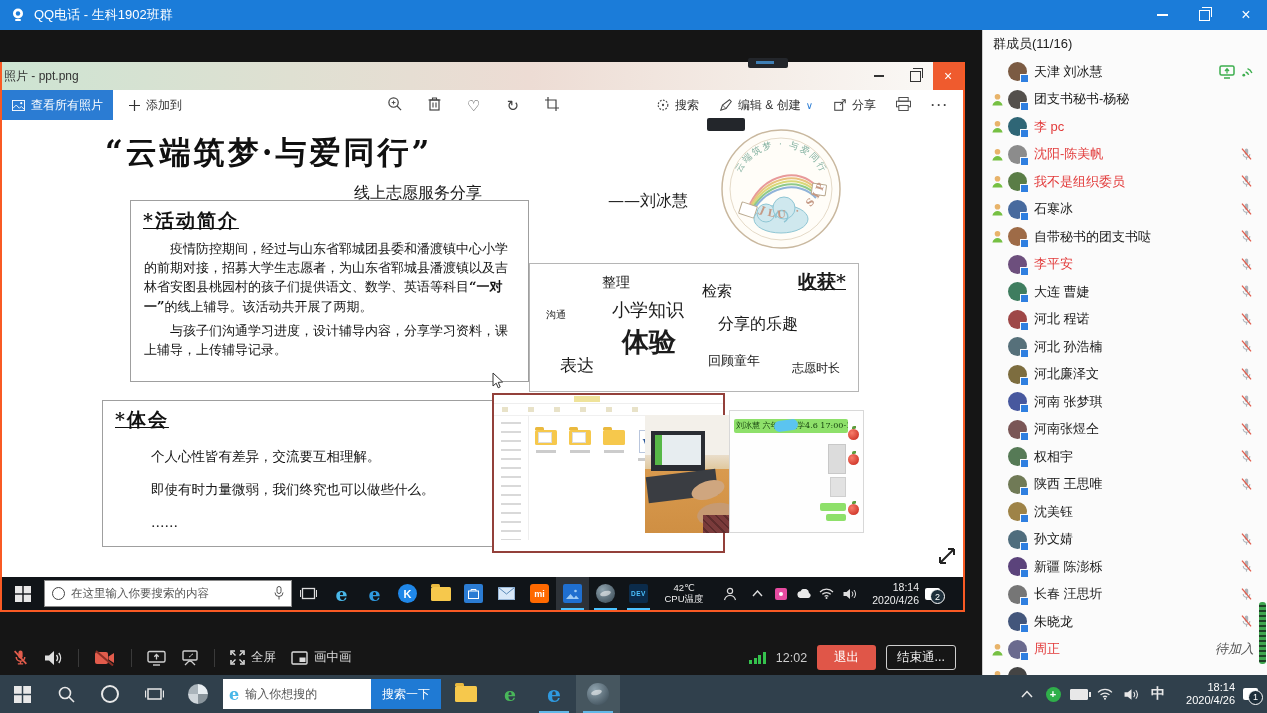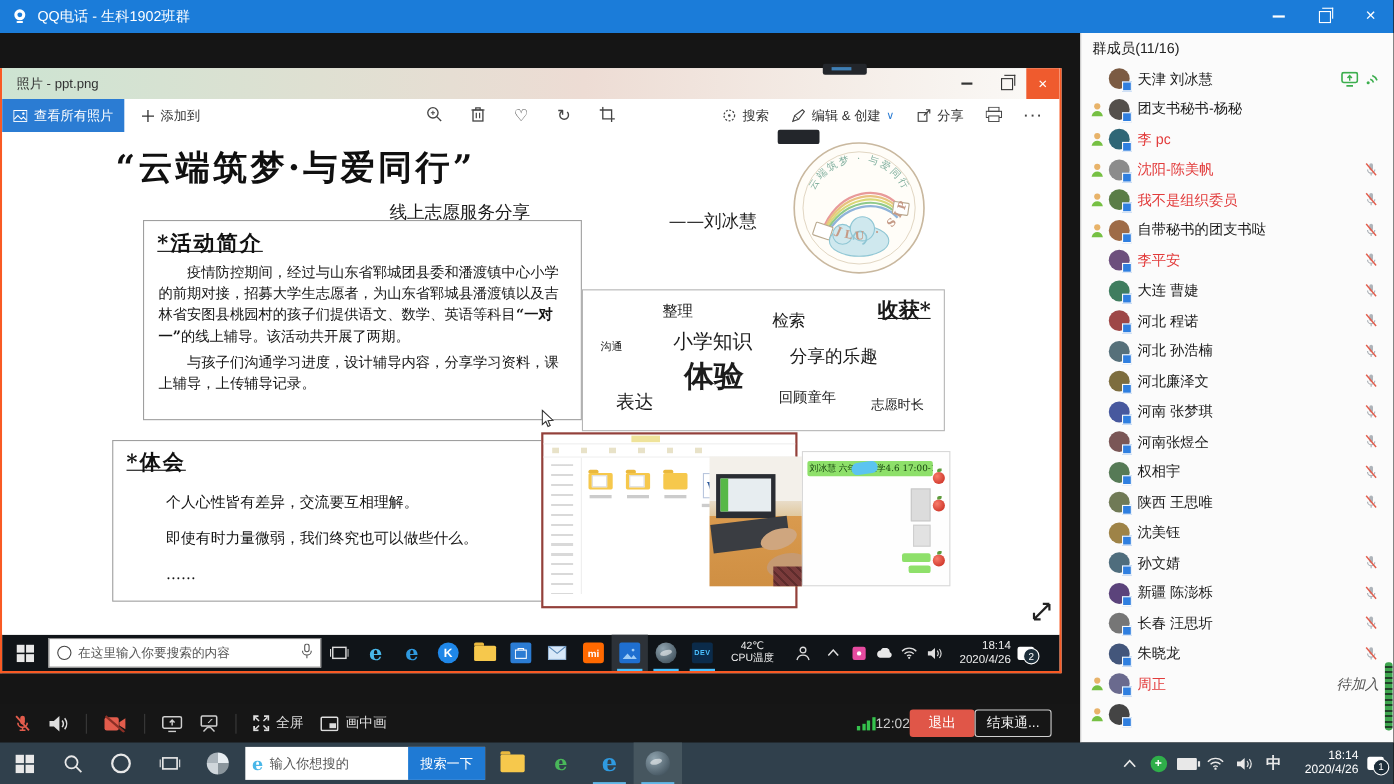--- a/index.html
+++ b/index.html
@@ -16,21 +16,21 @@
   .wctl.close{font-size:16px;}
   .titlebar .spacer{flex:1;}
   
   .stage{position:absolute;top:30px;left:0;width:982px;height:645px;background:#151515;}
   .shared{position:absolute;top:32px;left:0;width:965px;height:550px;box-sizing:border-box;
           border-left:2px solid #f95a24;border-right:2px solid #f95a24;border-bottom:2px solid #f95a24;
           display:flex;flex-direction:column;background:#fff;}
   
   .pv-titlebar{height:28px;flex:0 0 28px;position:relative;display:flex;align-items:center;font-size:12px;color:#333;
      background:linear-gradient(90deg,#cde4d2 0%,#dfe0d2 30%,#eddcd4 55%,#f4ece6 78%,#fbfaf8 100%);}
-  .pv-title{padding-left:13px;}
+  .pv-title{padding-left:2px;}
   .pv-titlebar .spacer{flex:1;}
   .pvctl{width:36px;height:28px;display:flex;align-items:center;justify-content:center;color:#333;}
   .pvctl.min i{display:block;width:10px;height:1.5px;background:#333;}
   .pvctl.rest i{display:block;width:9px;height:9px;border:1.3px solid #333;position:relative;}
   .pvctl.rest i:before{content:"";position:absolute;left:2px;top:-4px;width:9px;height:9px;border:1.3px solid #333;border-bottom:none;border-left:none;}
   .pvctl.close{background:#ef5b2e;color:#fff;font-size:14px;width:30px;}
   
   .handle-top{position:absolute;left:748px;top:28px;width:40px;height:10px;background:#23262b;border-radius:2px;z-index:9;}
   .handle-top:after{content:"";position:absolute;left:8px;top:3px;width:18px;height:3px;background:#3f7fb5;}
   .handle-mid{position:absolute;left:707px;top:88px;width:38px;height:13px;background:#23262b;border-radius:2px;z-index:9;}
@@ -139,21 +139,21 @@
   .msgbadge{position:relative;width:26px;height:33px;display:flex;align-items:center;justify-content:center;flex:0 0 auto;}
   .msgicon{width:15px;height:12px;background:#fff;border-radius:2px;position:relative;}
   .msgicon:before{content:"";position:absolute;left:2px;bottom:-3px;border:3px solid transparent;border-top-color:#fff;}
   .nbadge{position:absolute;right:0px;bottom:6px;width:13px;height:13px;border-radius:50%;background:#1d2e3a;
      border:1.5px solid #fff;color:#fff;font-size:9px;display:flex;align-items:center;justify-content:center;}
   
   .callbar{position:absolute;left:0;bottom:0;width:982px;height:35px;box-sizing:border-box;background:#161616;
      display:flex;align-items:center;gap:15px;padding:0 10px 0 12px;color:#ddd;font-size:12.5px;}
   .cb-div{width:1px;height:18px;background:#3a3a3a;}
   .cb-item{display:flex;align-items:center;gap:6px;}
-  .cb-right{margin-left:auto;display:flex;align-items:center;padding-right:16px;}
+  .cb-right{margin-left:auto;display:flex;align-items:center;gap:10px;padding-right:16px;}
   .sig{display:flex;align-items:flex-end;gap:1.5px;}
   .sig i{display:block;width:3px;background:#35c24d;}
   .s1{height:4px;} .s2{height:6px;} .s3{height:9px;} .s4{height:12px;}
   .duration{color:#ccc;}
   .exit-btn{background:#e05648;color:#fff;padding:4px 17px;border-radius:3px;}
   .end-btn{border:1px solid #cfcfcf;color:#eee;padding:3px 10px;border-radius:3px;}
   
   .sidebar{position:absolute;top:30px;left:982px;width:285px;height:645px;background:#fbfbfb;
      border-left:1px solid #cfcfcf;overflow:hidden;}
   .sb-header{height:26px;line-height:28px;padding-left:10px;font-size:13px;color:#222;}
@@ -672,20 +672,38 @@
             </svg>
           </span>
         </div>
         <div class="member-row">
           <span class="m-person">
             <svg width="15" height="15" viewBox="0 0 16 16">
               <circle cx="8" cy="5" r="3" fill="#e8b36a"></circle>
               <path d="M2.5 14.5c.8-3.4 3-5 5.5-5s4.7 1.6 5.5 5z" fill="#76c043"></path>
             </svg>
           </span>
+          <span class="m-avatar" style="background:#476a9e"></span>
+          <span class="m-name">石寒冰</span>
+          <span class="m-right">
+            <svg width="15" height="15" viewBox="0 0 16 16">
+              <rect x="6.2" y="1.5" width="3.6" height="7" rx="1.8" fill="#aeb4ba"></rect>
+              <path d="M4.5 7.5a3.5 3.5 0 0 0 7 0" fill="none" stroke="#aeb4ba" stroke-width="1.2"></path>
+              <line x1="8" y1="11" x2="8" y2="13.5" stroke="#aeb4ba" stroke-width="1.2"></line>
+              <line x1="3.2" y1="1.8" x2="12.8" y2="13.2" stroke="#e25c4c" stroke-width="1.4"></line>
+            </svg>
+          </span>
+        </div>
+        <div class="member-row">
+          <span class="m-person">
+            <svg width="15" height="15" viewBox="0 0 16 16">
+              <circle cx="8" cy="5" r="3" fill="#e8b36a"></circle>
+              <path d="M2.5 14.5c.8-3.4 3-5 5.5-5s4.7 1.6 5.5 5z" fill="#76c043"></path>
+            </svg>
+          </span>
           <span class="m-avatar" style="background:#9e6b47"></span>
           <span class="m-name">自带秘书的团支书哒</span>
           <span class="m-right">
             <svg width="15" height="15" viewBox="0 0 16 16">
               <rect x="6.2" y="1.5" width="3.6" height="7" rx="1.8" fill="#aeb4ba"></rect>
               <path d="M4.5 7.5a3.5 3.5 0 0 0 7 0" fill="none" stroke="#aeb4ba" stroke-width="1.2"></path>
               <line x1="8" y1="11" x2="8" y2="13.5" stroke="#aeb4ba" stroke-width="1.2"></line>
               <line x1="3.2" y1="1.8" x2="12.8" y2="13.2" stroke="#e25c4c" stroke-width="1.4"></line>
             </svg>
           </span>

